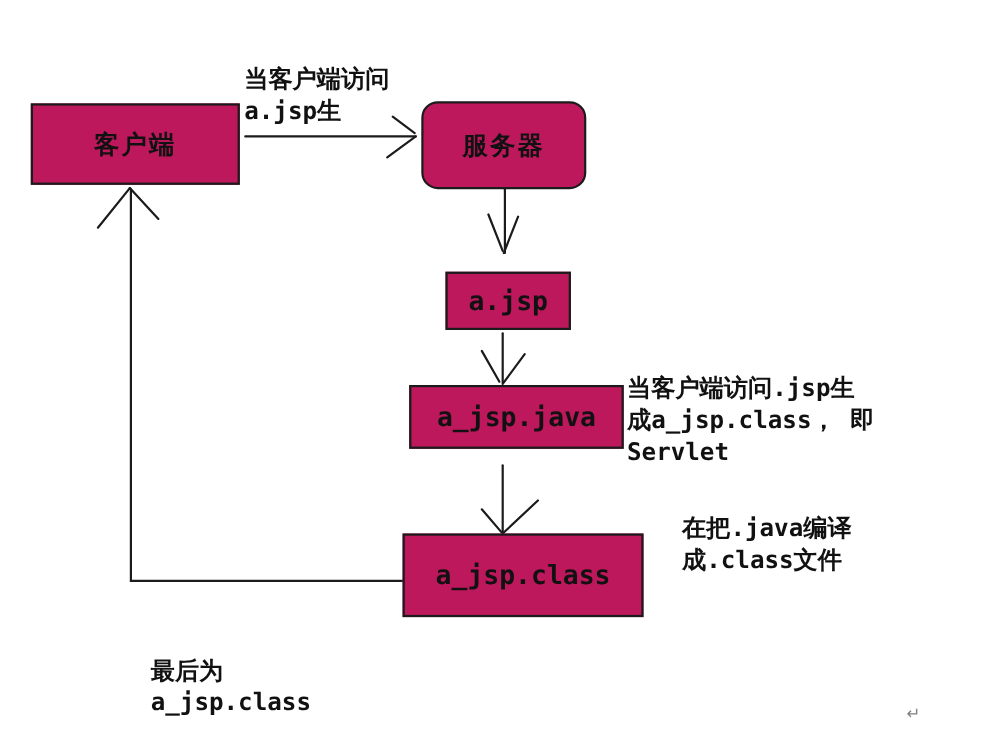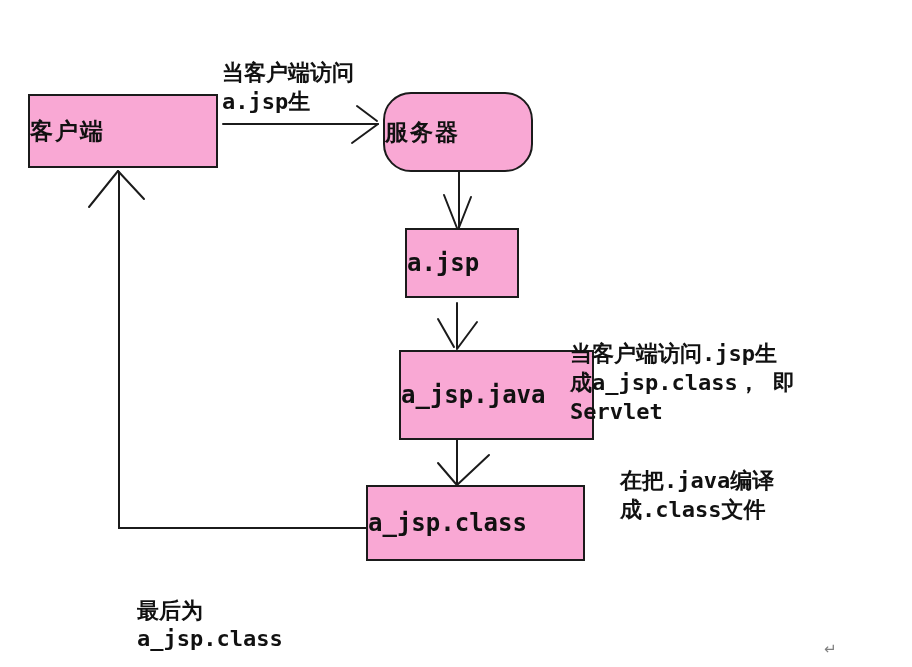--- a/index.html
+++ b/index.html
@@ -18,28 +18,28 @@
   }
   svg.edges path {
     stroke: #1b1b1b;
     stroke-width: 2;
     fill: none;
     stroke-linecap: round;
   }
   .node {
     position: absolute;
     border: 2px solid #1b1b1b;
-    background: #f9a8d4;
+    background: #be185d;
     display: flex;
     align-items: center;
-    justify-content: flex-start;
+    justify-content: center;
     box-sizing: border-box;
     color: #111111;
   }
-  .node.rounded { border-radius: 28px; }
+  .node.rounded { border-radius: 15px; }
   .cn-label {
     font-family: "Liberation Sans", sans-serif;
     font-weight: 600;
     font-size: 23px;
     letter-spacing: 2px;
     color: #111111;
   }
   .code-label {
     font-family: "DejaVu Sans Mono", "Liberation Mono", monospace;
     font-weight: 600;
@@ -106,25 +106,25 @@
   </div>
 
   <div class="node" style="left:28px; top:94px; width:190px; height:74px;">
     <span class="cn-label">客户端</span>
   </div>
 
   <div class="node rounded" style="left:383px; top:92px; width:150px; height:80px;">
     <span class="cn-label">服务器</span>
   </div>
 
-  <div class="node" style="left:405px; top:228px; width:114px; height:70px;">
+  <div class="node" style="left:405px; top:247px; width:114px; height:53px;">
     <span class="code-label">a.jsp</span>
   </div>
 
-  <div class="node" style="left:372px; top:350px; width:195px; height:90px;margin-left:27px;">
+  <div class="node" style="left:372px; top:350px; width:195px; height:58px;">
     <span class="code-label">a_jsp.java</span>
   </div>
 
   <div class="node" style="left:366px; top:485px; width:219px; height:76px;">
     <span class="code-label">a_jsp.class</span>
   </div>
 
   <div class="ann mono-mixed" style="left:570px; top:291px;">
     <div>当客户端访问.jsp生</div>
     <div>成a_jsp.class， 即</div>

